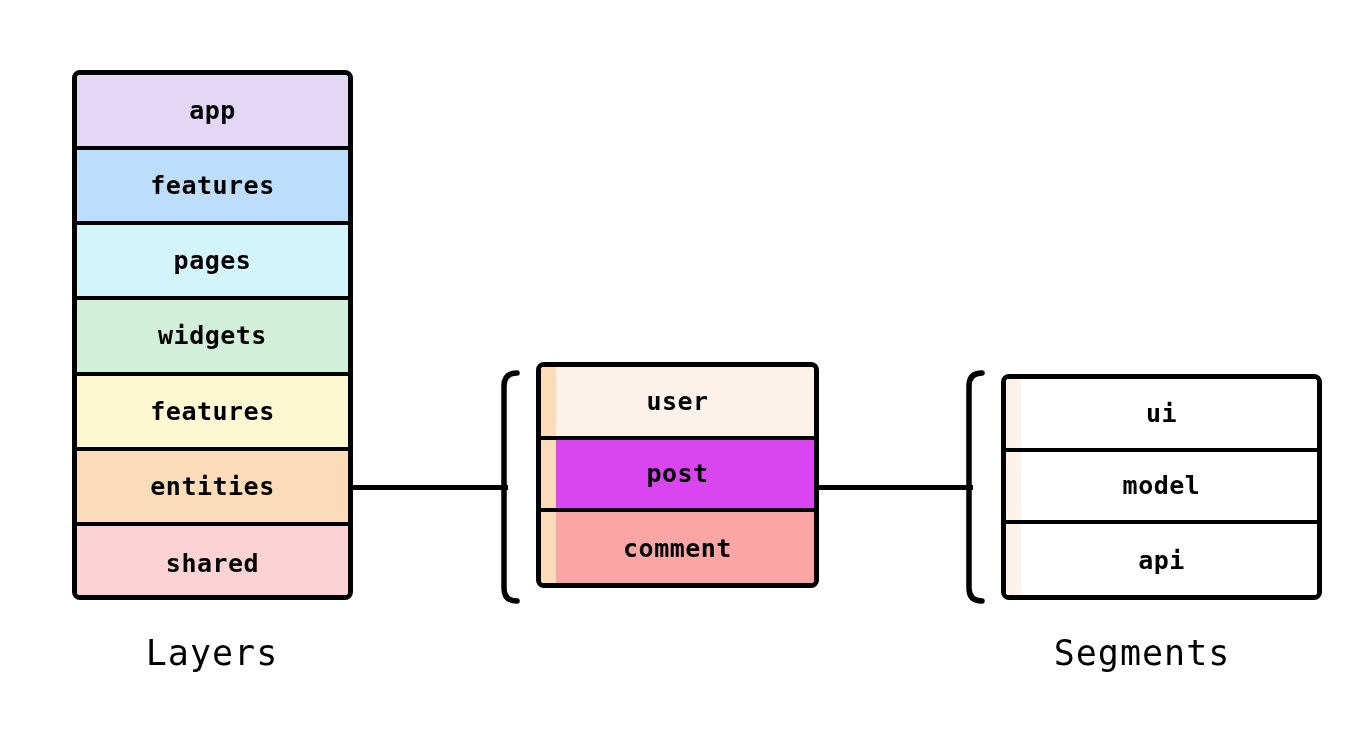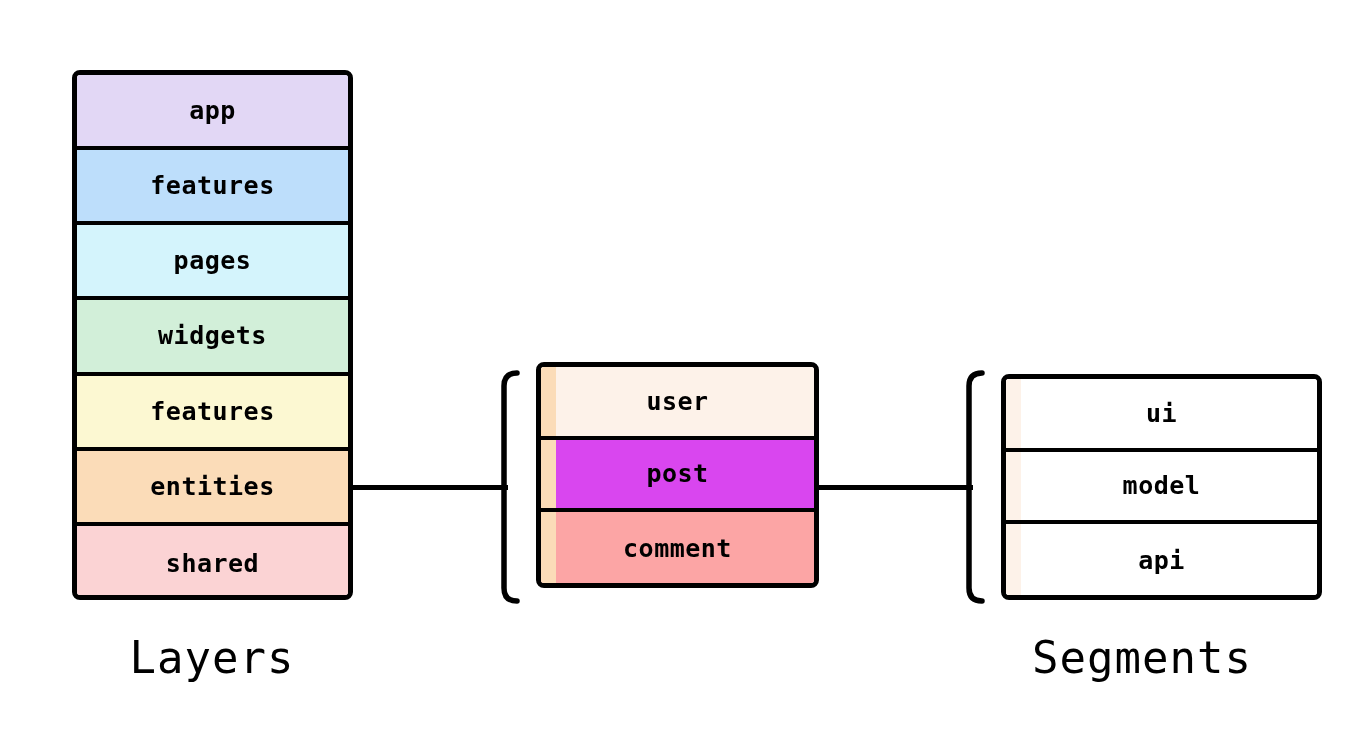--- a/index.html
+++ b/index.html
@@ -115,21 +115,21 @@
     left: 819px;
     width: 154px;
   }
 
   
   .caption {
     position: absolute;
     top: 632px;
     width: 360px;
     text-align: center;
-    font-size: 44px;
+    font-size: 35px;
     color: #000000;
     line-height: 1.2;
     letter-spacing: 1px;
   }
   #caption-layers   { left: 32px; }
   #caption-slices   { left: 497px; }
   #caption-segments { left: 962px; }
 </style>
 </head>
 <body>

